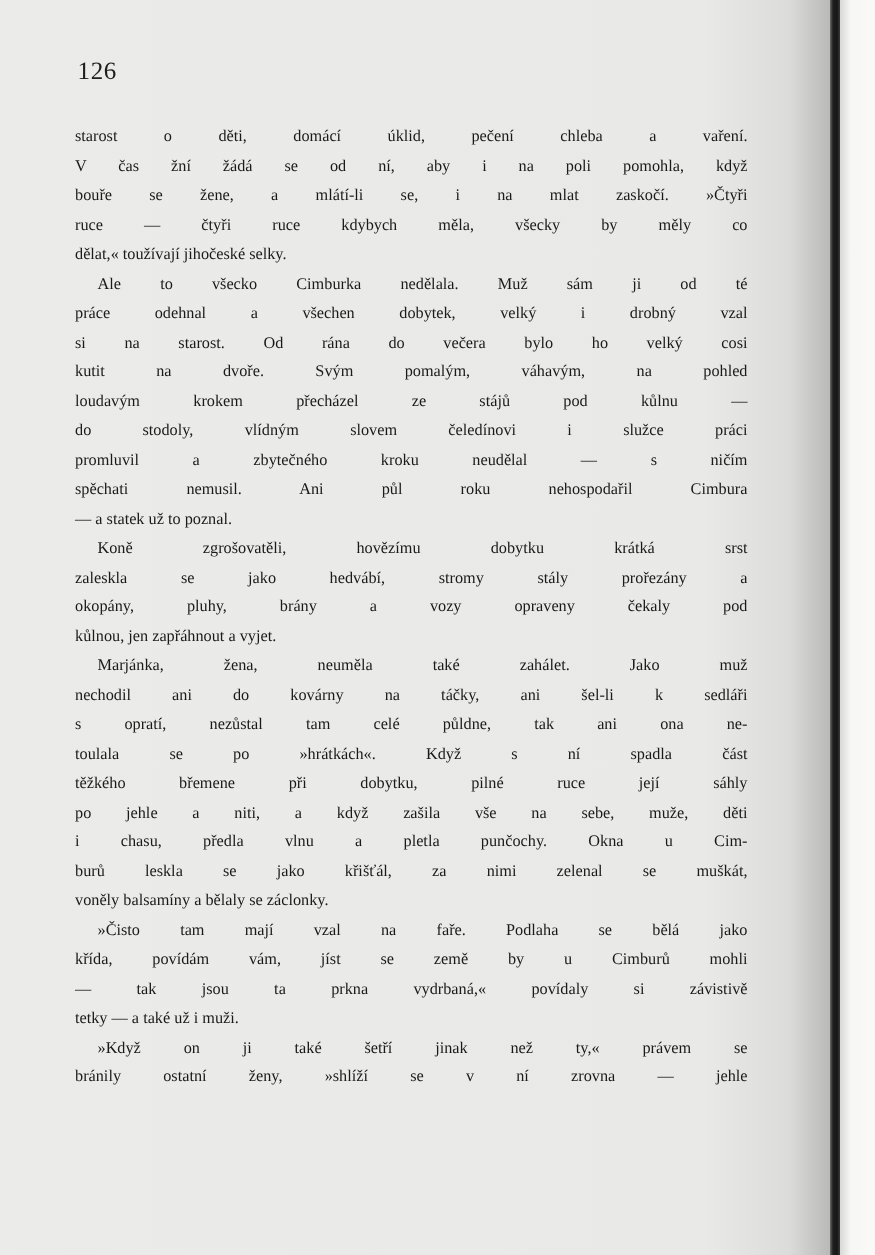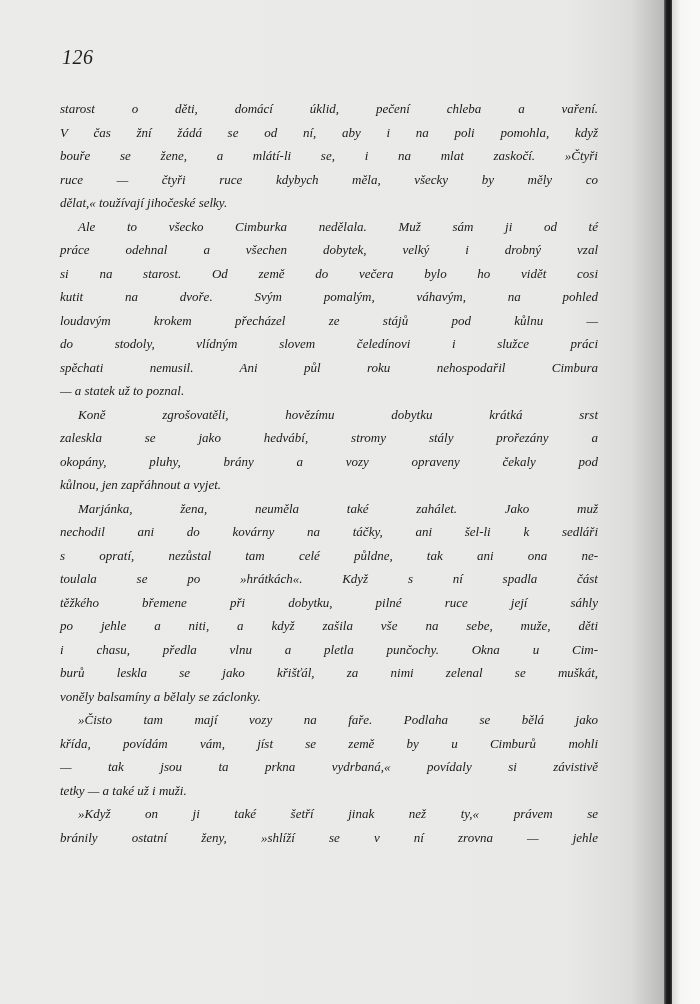--- a/index.html
+++ b/index.html
@@ -17,21 +17,20 @@
       background: #ececea;
       overflow: hidden;
     }
     .page {
       position: absolute;
       left: 0;
       top: 0;
       width: 664px;
       height: 1004px;
       background: linear-gradient(to right, #ebebe9 0%, #e9e9e7 85%, #dcdcda 95%, #b9b9b7 100%);
-      font-style: italic;
     }
     .spine-edge {
       position: absolute;
       left: 664px;
       top: 0;
       width: 8px;
       height: 1004px;
       background: linear-gradient(to right, #6a6a6a 0%, #1f1f1f 30%, #161616 70%, #3a3a3a 100%);
     }
     .backdrop {
@@ -83,40 +82,41 @@
   <div class="page">
     <div class="page-number">126</div>
     <div class="text-block" id="text-block">
         <span class="line">starost o děti, domácí úklid, pečení chleba a vaření.</span>
         <span class="line">V čas žní žádá se od ní, aby i na poli pomohla, když</span>
         <span class="line">bouře se žene, a mlátí-li se, i na mlat zaskočí. »Čtyři</span>
         <span class="line">ruce — čtyři ruce kdybych měla, všecky by měly co</span>
         <span class="line last">dělat,« toužívají jihočeské selky.</span>
         <span class="line indent">Ale to všecko Cimburka nedělala. Muž sám ji od té</span>
         <span class="line">práce odehnal a všechen dobytek, velký i drobný vzal</span>
-        <span class="line">si na starost. Od země do večera bylo ho vidět cosi</span>
+        <span class="line">si na starost. Od rána do večera bylo ho velký cosi</span>
         <span class="line">kutit na dvoře. Svým pomalým, váhavým, na pohled</span>
         <span class="line">loudavým krokem přecházel ze stájů pod kůlnu —</span>
         <span class="line">do stodoly, vlídným slovem čeledínovi i služce práci</span>
+        <span class="line">promluvil a zbytečného kroku neudělal — s ničím</span>
         <span class="line">spěchati nemusil. Ani půl roku nehospodařil Cimbura</span>
         <span class="line last">— a statek už to poznal.</span>
         <span class="line indent">Koně zgrošovatěli, hovězímu dobytku krátká srst</span>
         <span class="line">zaleskla se jako hedvábí, stromy stály prořezány a</span>
         <span class="line">okopány, pluhy, brány a vozy opraveny čekaly pod</span>
         <span class="line last">kůlnou, jen zapřáhnout a vyjet.</span>
         <span class="line indent">Marjánka, žena, neuměla také zahálet. Jako muž</span>
         <span class="line">nechodil ani do kovárny na táčky, ani šel-li k sedláři</span>
         <span class="line">s opratí, nezůstal tam celé půldne, tak ani ona ne-</span>
         <span class="line">toulala se po »hrátkách«. Když s ní spadla část</span>
         <span class="line">těžkého břemene při dobytku, pilné ruce její sáhly</span>
         <span class="line">po jehle a niti, a když zašila vše na sebe, muže, děti</span>
         <span class="line">i chasu, předla vlnu a pletla punčochy. Okna u Cim-</span>
         <span class="line">burů leskla se jako křišťál, za nimi zelenal se muškát,</span>
         <span class="line last">voněly balsamíny a bělaly se záclonky.</span>
-        <span class="line indent">»Čisto tam mají vozy na faře. Podlaha se bělá jako</span>
+        <span class="line indent">»Čisto tam mají vzal na faře. Podlaha se bělá jako</span>
         <span class="line">křída, povídám vám, jíst se země by u Cimburů mohli</span>
         <span class="line">— tak jsou ta prkna vydrbaná,« povídaly si závistivě</span>
         <span class="line last">tetky — a také už i muži.</span>
         <span class="line indent">»Když on ji také šetří jinak než ty,« právem se</span>
         <span class="line">bránily ostatní ženy, »shlíží se v ní zrovna — jehle</span>
       </div>
   </div>
   <div class="spine-edge"></div>
   <div class="backdrop"></div>
 </div>

